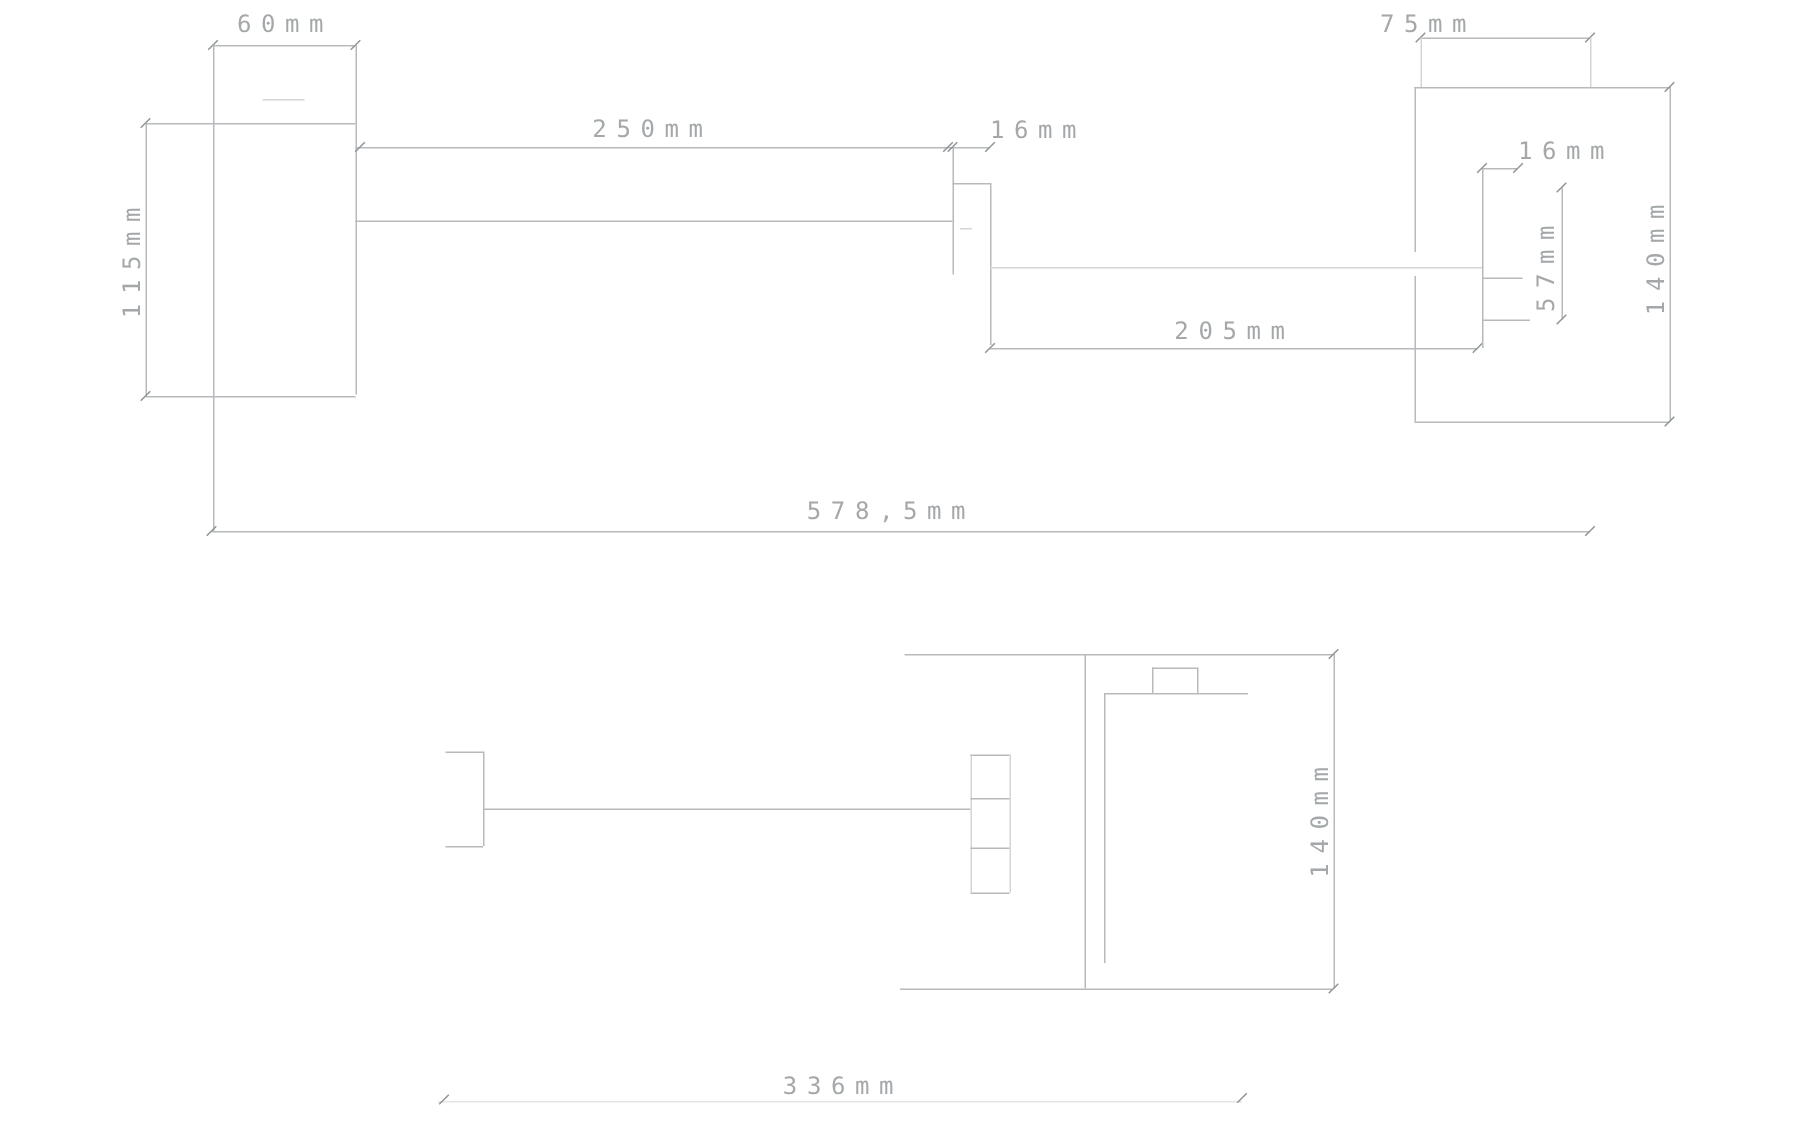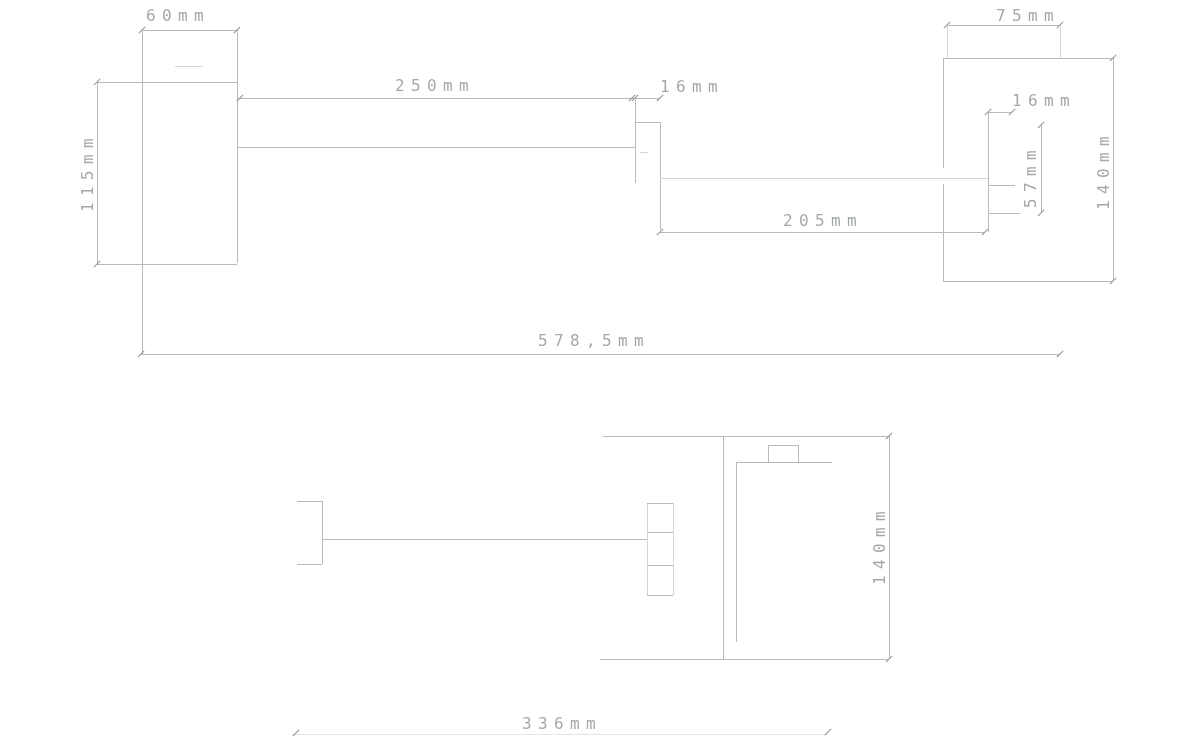--- a/index.html
+++ b/index.html
@@ -30,21 +30,21 @@
 </head>
 <body>
 
 <div class="canvas">
 
   <div>
 
     <div class="line hline" style="left:142px;top:30px;width:95px"></div>
     <div class="tick" style="left:142px;top:30px"></div>
     <div class="tick" style="left:237px;top:30px"></div>
-    <div class="lbl" style="left:178px;top:16px">60mm</div>
+    <div class="lbl" style="left:190px;top:16px">60mm</div>
 
     <div class="line vline" style="left:142px;top:30px;height:324px"></div>
     <div class="line vline" style="left:237px;top:30px;height:233px"></div>
 
     <div class="line hline" style="left:97px;top:82px;width:140px"></div>
     <div class="line hline" style="left:97px;top:264px;width:140px"></div>
     <div class="line hline faint" style="left:175px;top:66px;width:28px"></div>
 
     <div class="line vline" style="left:97px;top:82px;height:182px"></div>
     <div class="tick" style="left:97px;top:82px"></div>
@@ -80,21 +80,21 @@
     <div class="lbl" style="left:594px;top:341px">578,5mm</div>
   </div>
 
   <div>
 
     <div class="line hline" style="left:947px;top:25px;width:113px"></div>
     <div class="tick" style="left:947px;top:25px"></div>
     <div class="tick" style="left:1060px;top:25px"></div>
     <div class="line vline faint" style="left:947px;top:25px;height:33px"></div>
     <div class="line vline faint" style="left:1060px;top:25px;height:33px"></div>
-    <div class="lbl" style="left:1028px;top:16px">75mm</div>
+    <div class="lbl" style="left:952px;top:16px">75mm</div>
 
     <div class="line hline" style="left:943px;top:58px;width:170px"></div>
     <div class="line vline" style="left:943px;top:58px;height:110px"></div>
     <div class="line vline" style="left:943px;top:184px;height:97px"></div>
     <div class="line hline" style="left:943px;top:281px;width:170px"></div>
 
     <div class="line vline" style="left:988px;top:112px;height:120px"></div>
     <div class="line hline" style="left:988px;top:185px;width:27px"></div>
     <div class="line hline" style="left:988px;top:213px;width:32px"></div>
 

